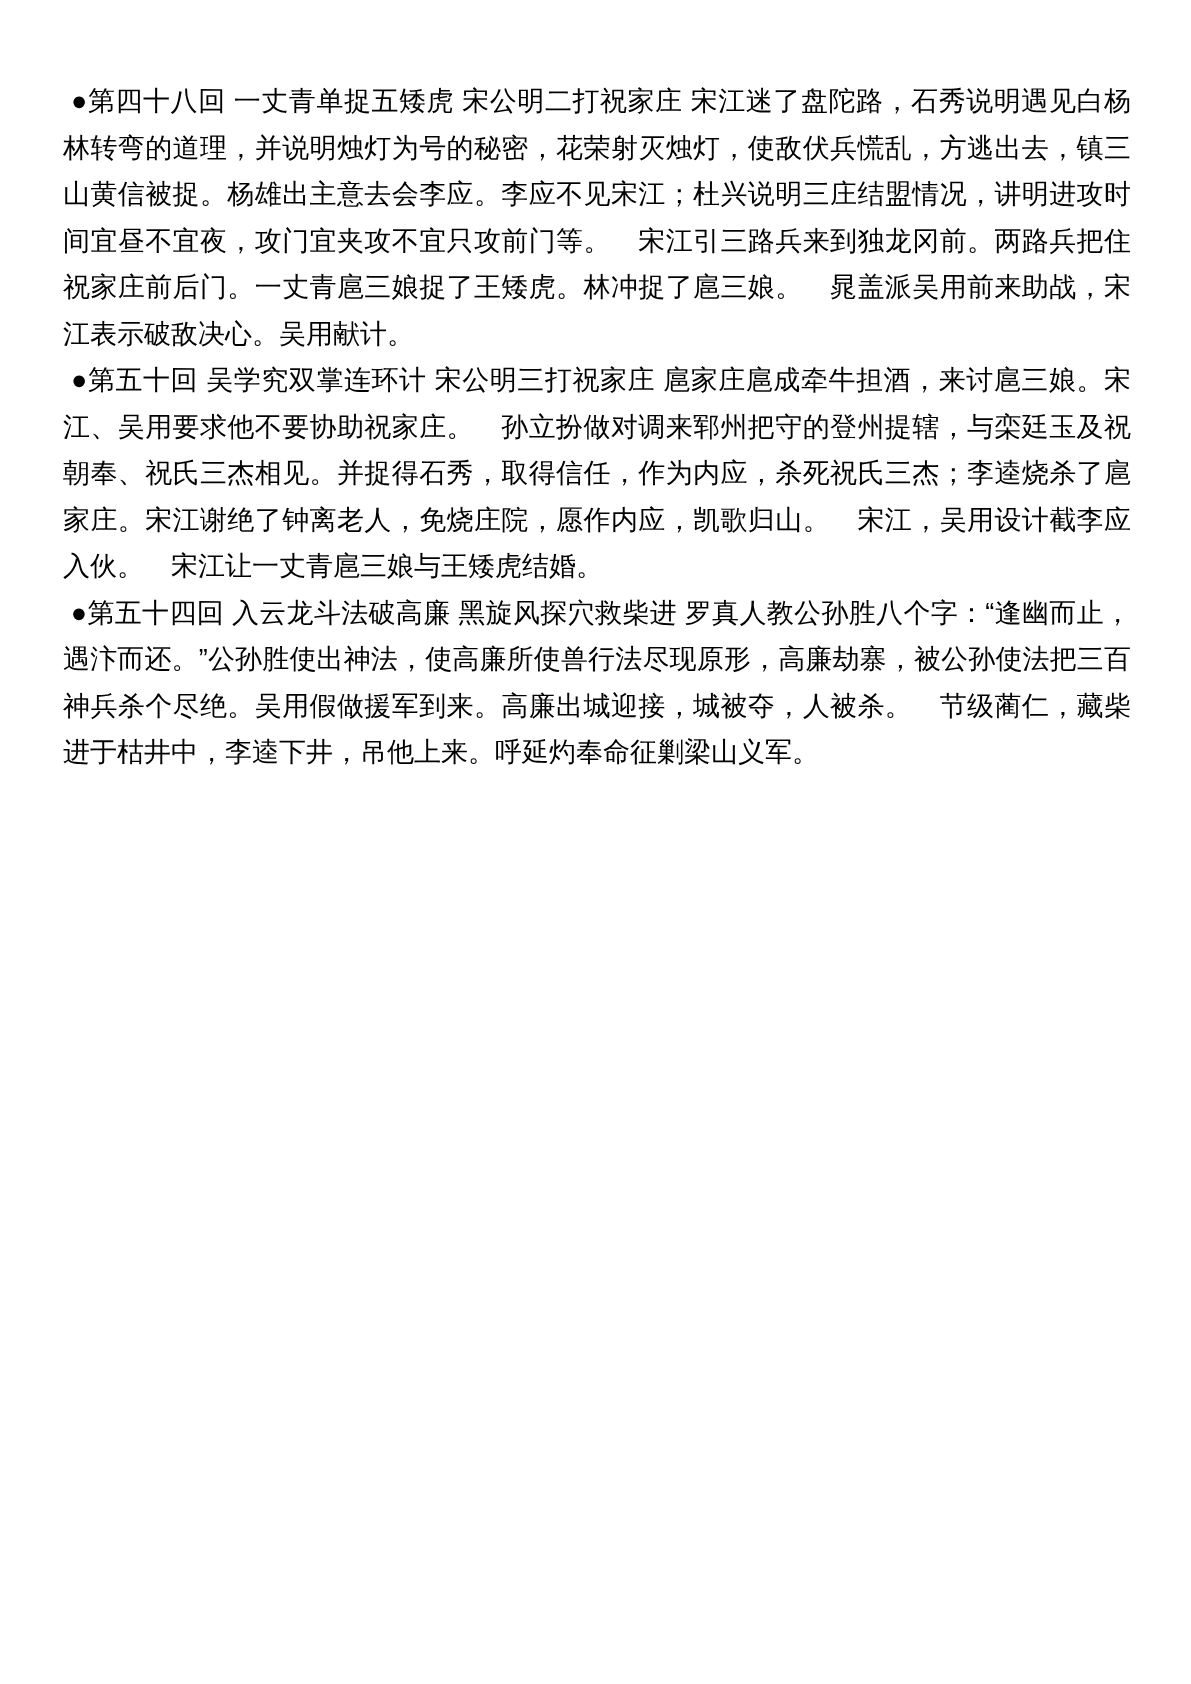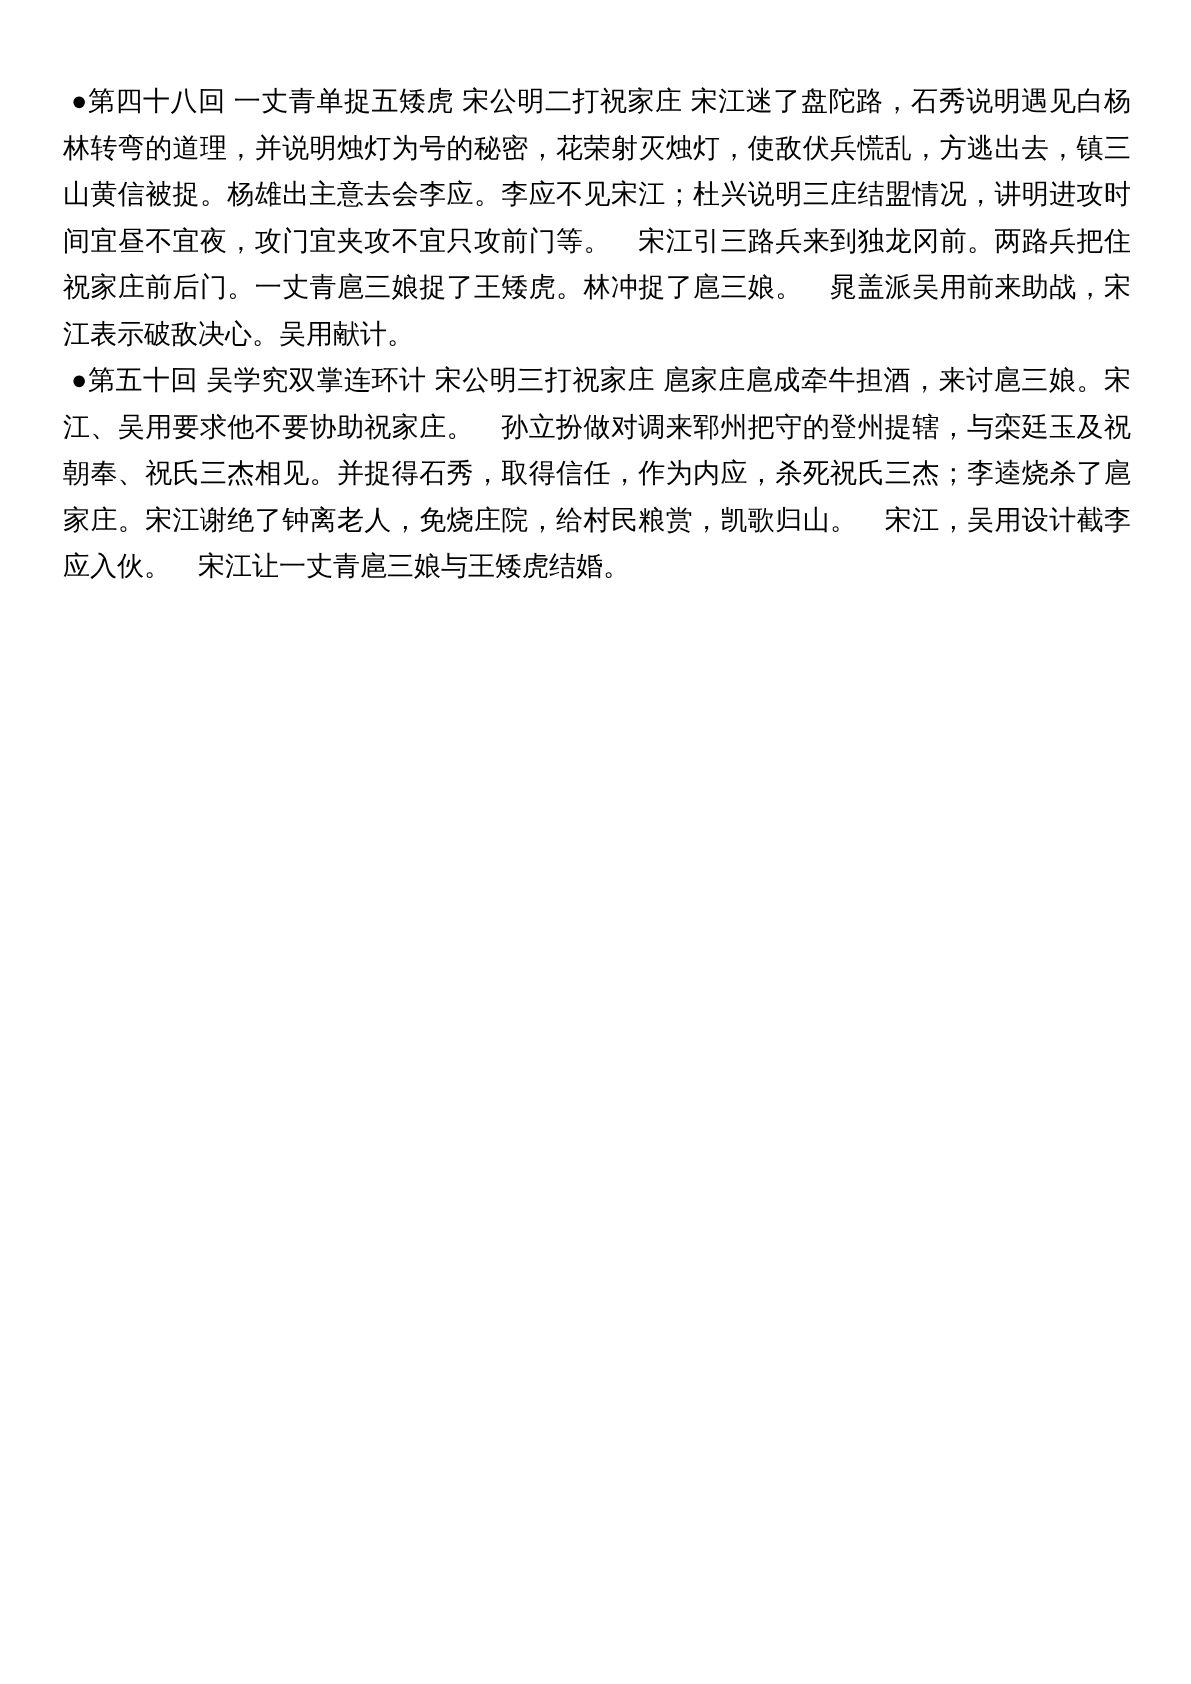--- a/index.html
+++ b/index.html
@@ -32,15 +32,16 @@
     word-break: break-all;
     overflow-wrap: anywhere;
   }
 </style>
 </head>
 <body>
 
 <div class="page">
   <div class="text-block">
     <p class="para"> ●第四十八回 一丈青单捉五矮虎 宋公明二打祝家庄 宋江迷了盘陀路，石秀说明遇见白杨林转弯的道理，并说明烛灯为号的秘密，花荣射灭烛灯，使敌伏兵慌乱，方逃出去，镇三山黄信被捉。杨雄出主意去会李应。李应不见宋江；杜兴说明三庄结盟情况，讲明进攻时间宜昼不宜夜，攻门宜夹攻不宜只攻前门等。　宋江引三路兵来到独龙冈前。两路兵把住祝家庄前后门。一丈青扈三娘捉了王矮虎。林冲捉了扈三娘。　晁盖派吴用前来助战，宋江表示破敌决心。吴用献计。</p>
-    <p class="para"> ●第五十回 吴学究双掌连环计 宋公明三打祝家庄 扈家庄扈成牵牛担酒，来讨扈三娘。宋江、吴用要求他不要协助祝家庄。　孙立扮做对调来郓州把守的登州提辖，与栾廷玉及祝朝奉、祝氏三杰相见。并捉得石秀，取得信任，作为内应，杀死祝氏三杰；李逵烧杀了扈家庄。宋江谢绝了钟离老人，免烧庄院，给村民粮赏，凯歌归山。　宋江，吴用设计截李应入伙。　宋江让一丈青扈三娘与王矮虎结婚。</p>
+    <p class="para"> ●第五十回 吴学究双掌连环计 宋公明三打祝家庄 扈家庄扈成牵牛担酒，来讨扈三娘。宋江、吴用要求他不要协助祝家庄。　孙立扮做对调来郓州把守的登州提辖，与栾廷玉及祝朝奉、祝氏三杰相见。并捉得石秀，取得信任，作为内应，杀死祝氏三杰；李逵烧杀了扈家庄。宋江谢绝了钟离老人，免烧庄院，愿作内应，凯歌归山。　宋江，吴用设计截李应入伙。　宋江让一丈青扈三娘与王矮虎结婚。</p>
+    <p class="para"> ●第五十四回 入云龙斗法破高廉 黑旋风探穴救柴进 罗真人教公孙胜八个字：“逢幽而止，遇汴而还。”公孙胜使出神法，使高廉所使兽行法尽现原形，高廉劫寨，被公孙使法把三百神兵杀个尽绝。吴用假做援军到来。高廉出城迎接，城被夺，人被杀。　节级蔺仁，藏柴进于枯井中，李逵下井，吊他上来。呼延灼奉命征剿梁山义军。</p>
   </div>
 </div>
 
 </body></html>

